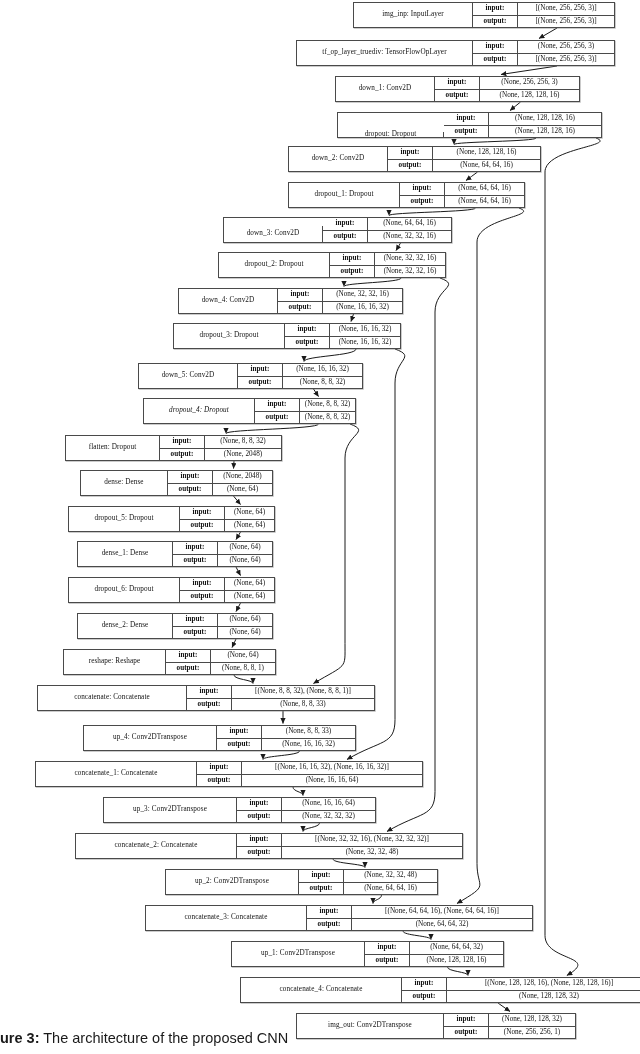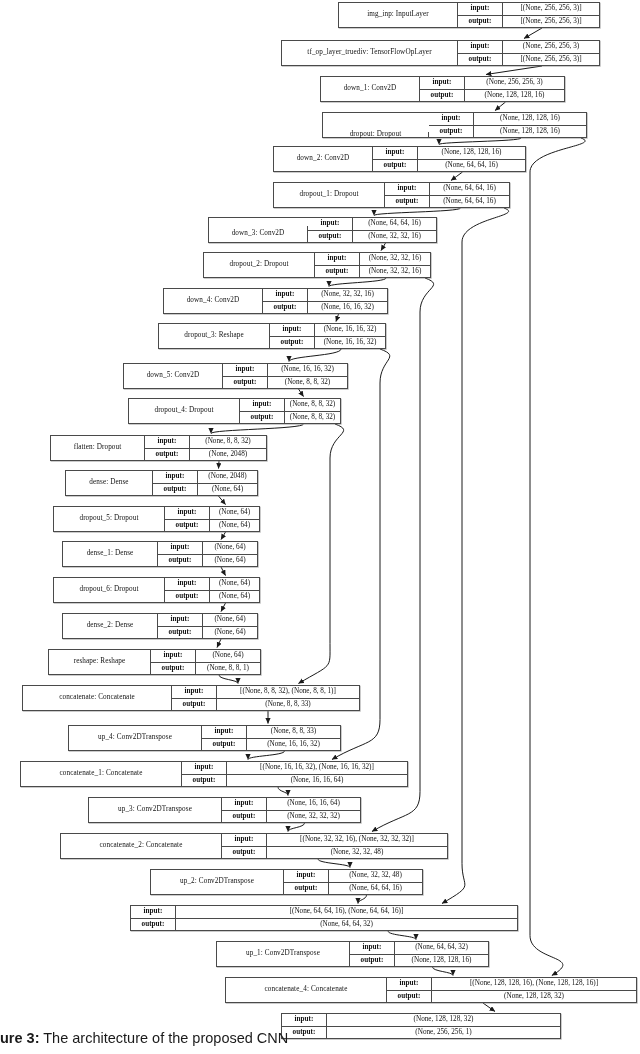--- a/index.html
+++ b/index.html
@@ -10,21 +10,21 @@
   }
   body {
     width: 640px;
     height: 1054px;
     position: relative;
     font-family: "Liberation Serif", "DejaVu Serif", serif;
     overflow: hidden;
   }
   #diagram {
     position: absolute;
-    left: 0;
+    left: 15px;
     top: 0;
     width: 590px;
     height: 1054px;
     border-radius: 28px;
   }
   .node {
     position: absolute;
     box-sizing: border-box;
     border: 1px solid #4a4a4a;
     background: #ffffff;
@@ -264,21 +264,21 @@
             <div class="iolabel" style="width: 38px;">input:</div>
             <div class="ioval">(None, 32, 32, 16)</div>
           </div>
           <div class="iorow bottom">
             <div class="iolabel" style="width: 38px;">output:</div>
             <div class="ioval">(None, 16, 16, 32)</div>
           </div>
         </div>
       </div>
       <div class="node" style="left: 158px; top: 323px; width: 228px;">
-        <div class="name" style="width: 100px;">dropout_3: Reshape</div>
+        <div class="name" style="width: 100px;">dropout_3: Dropout</div>
         <div class="io">
           <div class="iorow top">
             <div class="iolabel" style="width: 38px;">input:</div>
             <div class="ioval">(None, 16, 16, 32)</div>
           </div>
           <div class="iorow bottom">
             <div class="iolabel" style="width: 38px;">output:</div>
             <div class="ioval">(None, 16, 16, 32)</div>
           </div>
         </div>
@@ -290,21 +290,21 @@
             <div class="iolabel" style="width: 38px;">input:</div>
             <div class="ioval">(None, 16, 16, 32)</div>
           </div>
           <div class="iorow bottom">
             <div class="iolabel" style="width: 38px;">output:</div>
             <div class="ioval">(None, 8, 8, 32)</div>
           </div>
         </div>
       </div>
       <div class="node" style="left: 128px; top: 398px; width: 213px;">
-        <div class="name" style="width: 100px;">dropout_4: Dropout</div>
+        <div class="name" style="width: 100px; font-style: italic;">dropout_4: Dropout</div>
         <div class="io">
           <div class="iorow top">
             <div class="iolabel" style="width: 38px;">input:</div>
             <div class="ioval">(None, 8, 8, 32)</div>
           </div>
           <div class="iorow bottom">
             <div class="iolabel" style="width: 38px;">output:</div>
             <div class="ioval">(None, 8, 8, 32)</div>
           </div>
         </div>
@@ -472,20 +472,21 @@
             <div class="iolabel" style="width: 38px;">input:</div>
             <div class="ioval">(None, 32, 32, 48)</div>
           </div>
           <div class="iorow bottom">
             <div class="iolabel" style="width: 38px;">output:</div>
             <div class="ioval">(None, 64, 64, 16)</div>
           </div>
         </div>
       </div>
       <div class="node merge" style="left: 130px; top: 905px; width: 388px;">
+        <div class="name" style="width: 150px;">concatenate_3: Concatenate</div>
         <div class="io">
           <div class="iorow top">
             <div class="iolabel" style="width: 38px;">input:</div>
             <div class="ioval">[(None, 64, 64, 16), (None, 64, 64, 16)]</div>
           </div>
           <div class="iorow bottom">
             <div class="iolabel" style="width: 38px;">output:</div>
             <div class="ioval">(None, 64, 64, 32)</div>
           </div>
         </div>
@@ -510,20 +511,21 @@
             <div class="iolabel" style="width: 38px;">input:</div>
             <div class="ioval">[(None, 128, 128, 16), (None, 128, 128, 16)]</div>
           </div>
           <div class="iorow bottom">
             <div class="iolabel" style="width: 38px;">output:</div>
             <div class="ioval">(None, 128, 128, 32)</div>
           </div>
         </div>
       </div>
       <div class="node" style="left: 281px; top: 1013px; width: 280px;">
+        <div class="name" style="width: 136px;">img_out: Conv2DTranspose</div>
         <div class="io">
           <div class="iorow top">
             <div class="iolabel" style="width: 38px;">input:</div>
             <div class="ioval">(None, 128, 128, 32)</div>
           </div>
           <div class="iorow bottom">
             <div class="iolabel" style="width: 38px;">output:</div>
             <div class="ioval">(None, 256, 256, 1)</div>
           </div>
         </div>

